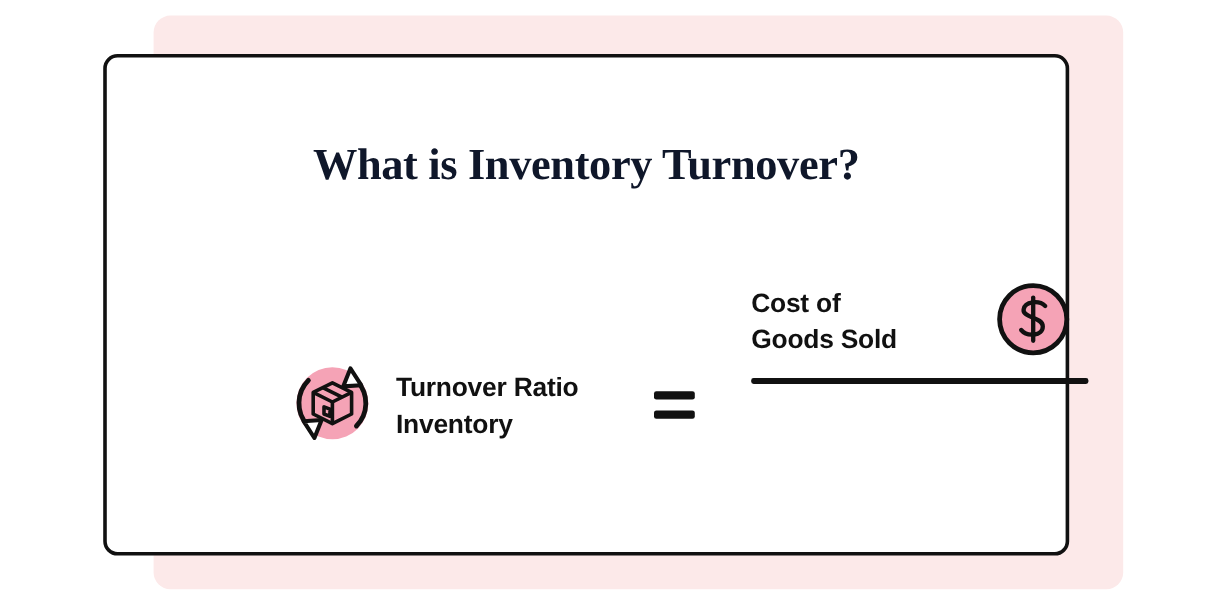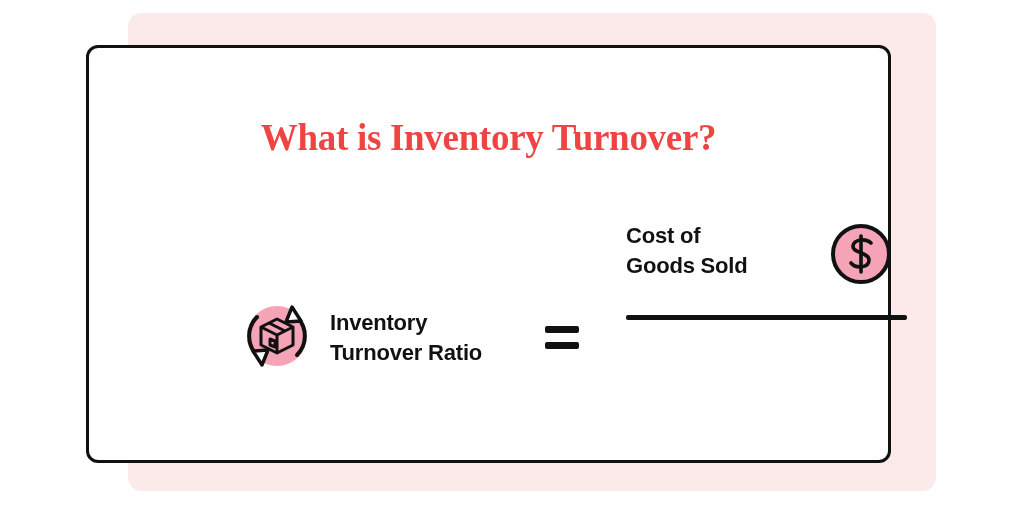--- a/index.html
+++ b/index.html
@@ -43,21 +43,21 @@
   #page-title {
     position: absolute;
     left: 0;
     top: 68px;
     width: 100%;
     text-align: center;
     font-family: "Liberation Serif", serif;
     font-weight: bold;
     font-size: 37px;
     letter-spacing: -0.3px;
-    color: #ef4444;
+    color: #0f172a;
     white-space: nowrap;
   }
 
   
   #formula {
     position: absolute;
     left: 60px;
     top: 145px;
     width: 690px;
     height: 240px;
@@ -97,20 +97,21 @@
 
   
   #fraction {
     position: absolute;
     left: 477px;
     top: 28px;
     width: 290px;
   }
   .frac-row {
     display: flex;
+    align-items: center;
     justify-content: space-between;
     height: 94px;
   }
   .frac-label {
     font-size: 22px;
     font-weight: bold;
     line-height: 1.38;
     color: #111111;
     letter-spacing: -0.2px;
   }
@@ -148,22 +149,22 @@
             <g stroke="#111111" stroke-width="3" fill="none" stroke-linejoin="round">
               <path d="M40 24 L56 32 L56 50 L40 58 L24 50 L24 32 Z"></path>
               <path d="M24 32 L40 40 L56 32"></path>
               <path d="M40 40 L40 58"></path>
               <path d="M32 28 L48 36"></path>
               <path d="M33 44 L38 46 L38 52 L33 50 Z"></path>
             </g>
           </svg>
         </span>
         <div id="ratio-label">
+          <div>Turnover Ratio</div>
           <div>Inventory</div>
-          <div>Turnover Ratio</div>
         </div>
       </div>
 
       <div id="equals-sign">
         <div class="bar"></div>
         <div class="bar"></div>
       </div>
 
       <div id="fraction">
 

